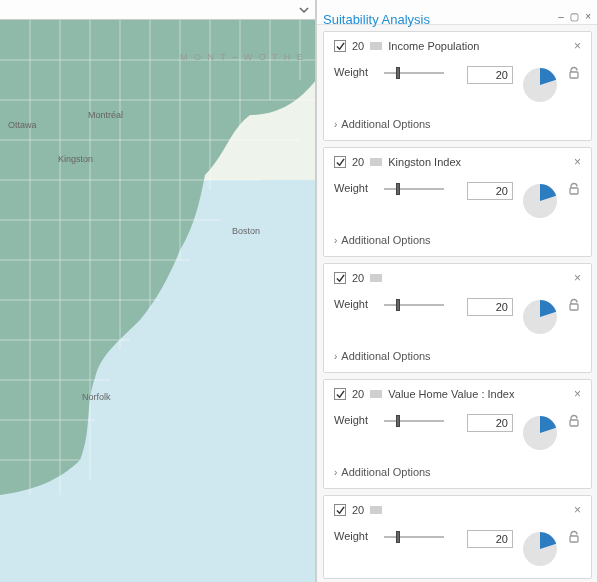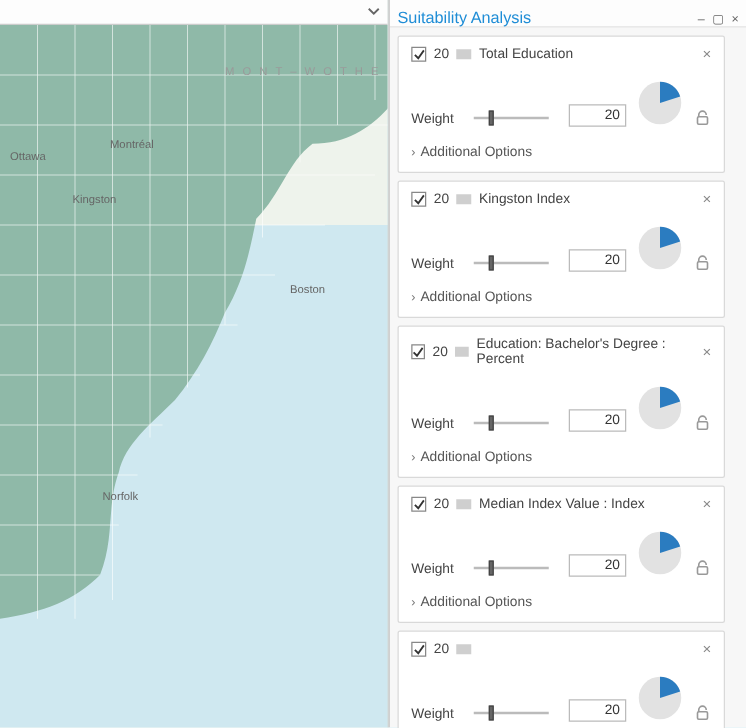--- a/index.html
+++ b/index.html
@@ -3,33 +3,33 @@
 <meta charset="utf-8">
 <style>
   * { box-sizing: border-box; margin: 0; padding: 0; font-family: "Segoe UI", Tahoma, sans-serif; }
   body { width: 597px; height: 582px; background: #fff; display: flex; overflow: hidden; }
   .left-pane { width: 316px; height: 582px; position: relative; background: #d8e8e4; border-right: 1px solid #ccc; }
   .left-pane .dropdown-bar { height: 20px; background: #fdfdfd; border-bottom: 1px solid #ccc; display:flex; justify-content:flex-end; align-items:center; padding-right:6px; }
   .left-pane .dropdown-bar svg { width:10px; height:10px; }
   .map { position: absolute; top:20px; left:0; right:0; bottom:0; overflow:hidden; }
 
   .right-pane { flex:1; height:582px; display:flex; flex-direction:column; border-left:1px solid #d0d0d0; background:#f7f7f7;}
-  .panel-header { display:flex; align-items:flex-end; justify-content:space-between; height:22px; padding:0 6px; background:#fdfdfd; border-bottom:1px solid #e2e2e2; }
+  .panel-header { display:flex; align-items:flex-start; justify-content:space-between; height:22px; padding:12px 6px; background:#fdfdfd; border-bottom:1px solid #e2e2e2; }
   .panel-title { font-size:13px; color:#1f8dd6; font-weight:400; }
   .panel-ctrl { display:flex; gap:6px; align-items:center; }
   .panel-ctrl span { font-size:10px; color:#666; cursor:pointer; line-height:1; }
-  .cards { flex:1; overflow-y:auto; padding:6px 17px 6px 6px; }
+  .cards { flex:1; overflow-y:auto; padding:6px 5px 6px 6px; }
 
   .card { background:#fff; border:1px solid #d9d9d9; border-radius:2px; margin-bottom:6px; padding:8px 10px 10px 10px; position:relative; }
   .card-head { display:flex; align-items:center; gap:6px; font-size:11px; color:#444; }
   .card-head .remove { margin-left:auto; color:#888; font-size:12px; cursor:pointer; line-height:1; }
   .chk { width:12px; height:12px; border:1px solid #888; display:inline-flex; align-items:center; justify-content:center; background:#fff; }
   .chk svg { width:9px; height:9px; }
 
-  .card-body { display:flex; align-items:flex-end; gap:8px; margin-top:14px; }
+  .card-body { display:flex; align-items:flex-start; gap:8px; margin-top:14px; }
   .wlabel { font-size:11px; color:#444; width:42px; }
   .slider { flex:0 0 60px; height:14px; position:relative; }
   .slider .track { position:absolute; top:6px; left:0; right:0; height:2px; background:#bbb; }
   .slider .handle { position:absolute; top:1px; left:12px; width:4px; height:12px; background:#666; border:1px solid #444; }
   .spacer { flex:1; }
   .weight-input { width:46px; height:18px; border:1px solid #bbb; font-size:11px; text-align:right; padding:0 4px; color:#333; background:#fff; }
   .pie { width:38px; height:38px; }
   .lock { width:14px; height:14px; display:flex; align-items:center; justify-content:center; }
   .lock svg { width:14px; height:14px; }
 
@@ -90,21 +90,21 @@
 
   <div class="card">
     <div class="card-head">
       <span class="chk">
         <svg viewBox="0 0 10 10">
               <path d="M1 5 L4 8 L9 1" fill="none" stroke="#333" stroke-width="1.6"></path>
             </svg>
       </span>
       <span>20</span>
       <span style="width:12px;height:8px;background:#cfcfcf;display:inline-block;"></span>
-      <span>Total Education</span>
+      <span>Income Population</span>
       <span class="remove">×</span>
     </div>
     <div class="card-body">
       <span class="wlabel">Weight</span>
       <span class="slider">
         <span class="track"></span>
             <span class="handle"></span>
       </span>
       <span class="spacer"></span>
       <input class="weight-input" value="20" style="">
@@ -164,58 +164,57 @@
   </div>
       <div class="card">
     <div class="card-head">
       <span class="chk">
         <svg viewBox="0 0 10 10">
               <path d="M1 5 L4 8 L9 1" fill="none" stroke="#333" stroke-width="1.6"></path>
             </svg>
       </span>
       <span>20</span>
       <span style="width:12px;height:8px;background:#cfcfcf;display:inline-block;"></span>
-      <span>Education: Bachelor's Degree : Percent</span>
-      <span class="remove">×</span>
-    </div>
-    <div class="card-body">
-      <span class="wlabel">Weight</span>
-      <span class="slider">
-        <span class="track"></span>
-            <span class="handle"></span>
-      </span>
-      <span class="spacer"></span>
-      <input class="weight-input" value="20" style="">
-      <span class="pie">
-    <svg viewBox="0 0 38 38" width="38" height="38">
-      <circle cx="19" cy="19" r="17" fill="#e2e2e2"></circle>
-      <path d="M19 19 L19 2 A17 17 0 0 1 35.16796077701761 13.746711095625894 Z" fill="#2b7cc0"></path>
-    </svg></span>
-      <span class="lock">
-        <svg viewBox="0 0 14 14">
-              <path d="M4 6 V4.5 a3 3 0 0 1 6 0" fill="none" stroke="#999" stroke-width="1.3"></path>
-              <rect x="3" y="6" width="8" height="6" rx="1" fill="none" stroke="#999" stroke-width="1.3"></rect>
-            </svg>
-      </span>
-    </div>
-    <div class="add-opt">
-      <span class="chev">›</span>
-      <span>Additional Options</span>
-    </div>
-  </div>
-      <div class="card">
-    <div class="card-head">
-      <span class="chk">
-        <svg viewBox="0 0 10 10">
-              <path d="M1 5 L4 8 L9 1" fill="none" stroke="#333" stroke-width="1.6"></path>
-            </svg>
-      </span>
-      <span>20</span>
-      <span style="width:12px;height:8px;background:#cfcfcf;display:inline-block;"></span>
-      <span>Median Index Value : Index</span>
+      <span class="remove">×</span>
+    </div>
+    <div class="card-body">
+      <span class="wlabel">Weight</span>
+      <span class="slider">
+        <span class="track"></span>
+            <span class="handle"></span>
+      </span>
+      <span class="spacer"></span>
+      <input class="weight-input" value="20" style="">
+      <span class="pie">
+    <svg viewBox="0 0 38 38" width="38" height="38">
+      <circle cx="19" cy="19" r="17" fill="#e2e2e2"></circle>
+      <path d="M19 19 L19 2 A17 17 0 0 1 35.16796077701761 13.746711095625894 Z" fill="#2b7cc0"></path>
+    </svg></span>
+      <span class="lock">
+        <svg viewBox="0 0 14 14">
+              <path d="M4 6 V4.5 a3 3 0 0 1 6 0" fill="none" stroke="#999" stroke-width="1.3"></path>
+              <rect x="3" y="6" width="8" height="6" rx="1" fill="none" stroke="#999" stroke-width="1.3"></rect>
+            </svg>
+      </span>
+    </div>
+    <div class="add-opt">
+      <span class="chev">›</span>
+      <span>Additional Options</span>
+    </div>
+  </div>
+      <div class="card">
+    <div class="card-head">
+      <span class="chk">
+        <svg viewBox="0 0 10 10">
+              <path d="M1 5 L4 8 L9 1" fill="none" stroke="#333" stroke-width="1.6"></path>
+            </svg>
+      </span>
+      <span>20</span>
+      <span style="width:12px;height:8px;background:#cfcfcf;display:inline-block;"></span>
+      <span>Value Home Value : Index</span>
       <span class="remove">×</span>
     </div>
     <div class="card-body">
       <span class="wlabel">Weight</span>
       <span class="slider">
         <span class="track"></span>
             <span class="handle"></span>
       </span>
       <span class="spacer"></span>
       <input class="weight-input" value="20" style="">

